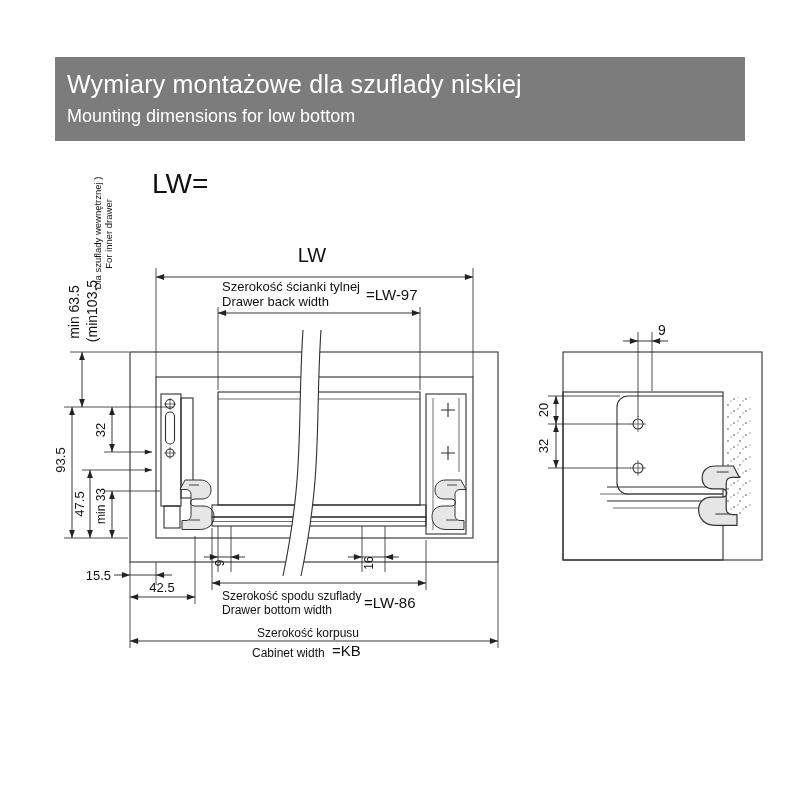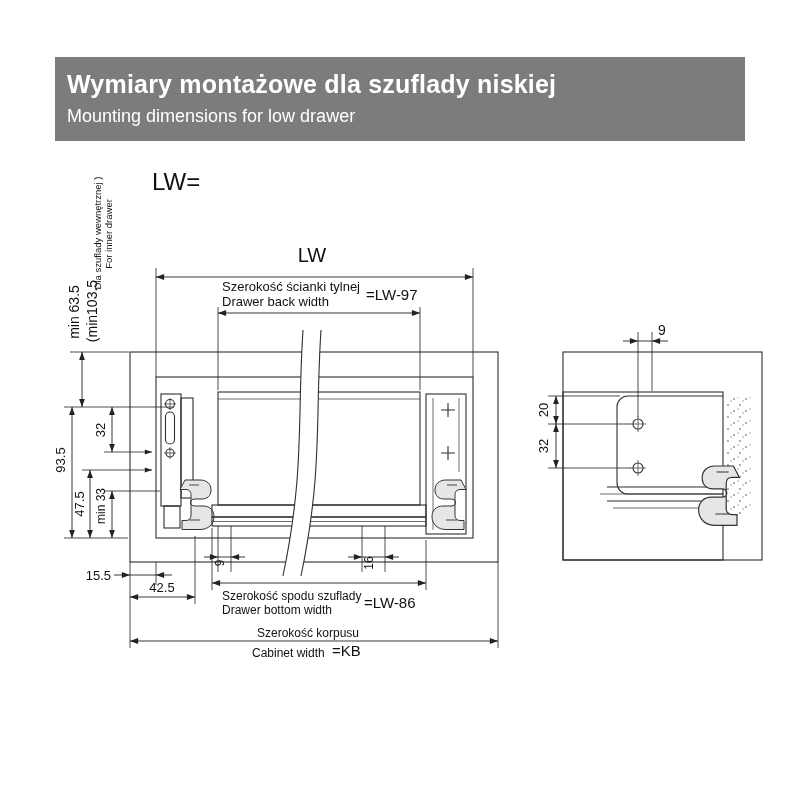--- a/index.html
+++ b/index.html
@@ -1,39 +1,39 @@
 <!DOCTYPE html>
 <html><head>
 <meta charset="utf-8">
 <style>
   *{margin:0;padding:0;box-sizing:border-box}
   html,body{width:800px;height:800px;background:#fff;font-family:"Liberation Sans",sans-serif}
   .page{position:relative;width:800px;height:800px;overflow:hidden;background:#fff}
   .header{position:absolute;left:55px;top:57px;width:690px;height:84px;background:#7c7c7c;color:#fff;padding:13px 0 0 12px}
-  .header .title{font-size:25px;font-weight:bold;letter-spacing:.2px}
+  .header .title{font-size:25px;font-weight:normal;letter-spacing:.2px}
   .header .subtitle{font-size:18px;margin-top:7px}
   .legend{position:absolute;left:152px;top:170px;display:flex;align-items:flex-start;color:#111}
-  .lw-sym{font-size:24px;line-height:1;}
+  .lw-sym{font-size:28px;line-height:1;}
   .lw-lines{display:flex;flex-direction:column;font-size:17px;line-height:1.18;padding-top:2px}
   svg.drawing{position:absolute;left:0;top:0}
   .ln{stroke:#2f2f2f;stroke-width:1.1;fill:none}
   .thin{stroke:#2f2f2f;stroke-width:0.7;fill:none}
   .dim{stroke:#222;stroke-width:0.9;fill:none}
   .ext{stroke:#222;stroke-width:0.8;fill:none}
   text{font-family:"Liberation Sans",sans-serif;fill:#111}
   .t9{font-size:9.5px}.t12{font-size:12px}.t13{font-size:13px}.t14{font-size:14px}.t15{font-size:15px}.t20{font-size:20px}
 </style>
 </head>
 <body>
 
 <div class="page">
 
   <div class="header">
     <div class="title">Wymiary montażowe dla szuflady niskiej</div>
-    <div class="subtitle">Mounting dimensions for low drawer</div>
+    <div class="subtitle">Mounting dimensions for low bottom</div>
   </div>
 
   <div class="legend">
     <span class="lw-sym">LW=</span>
   </div>
 
   <svg class="drawing" width="800" height="800" viewBox="0 0 800 800">
     <defs>
       <marker id="arr" viewBox="0 0 10 10" refX="9.5" refY="5" markerWidth="10" markerHeight="10" orient="auto-start-reverse">
         <path d="M0.5,1.8 L9.5,5 L0.5,8.2 Z" fill="#222"></path>

